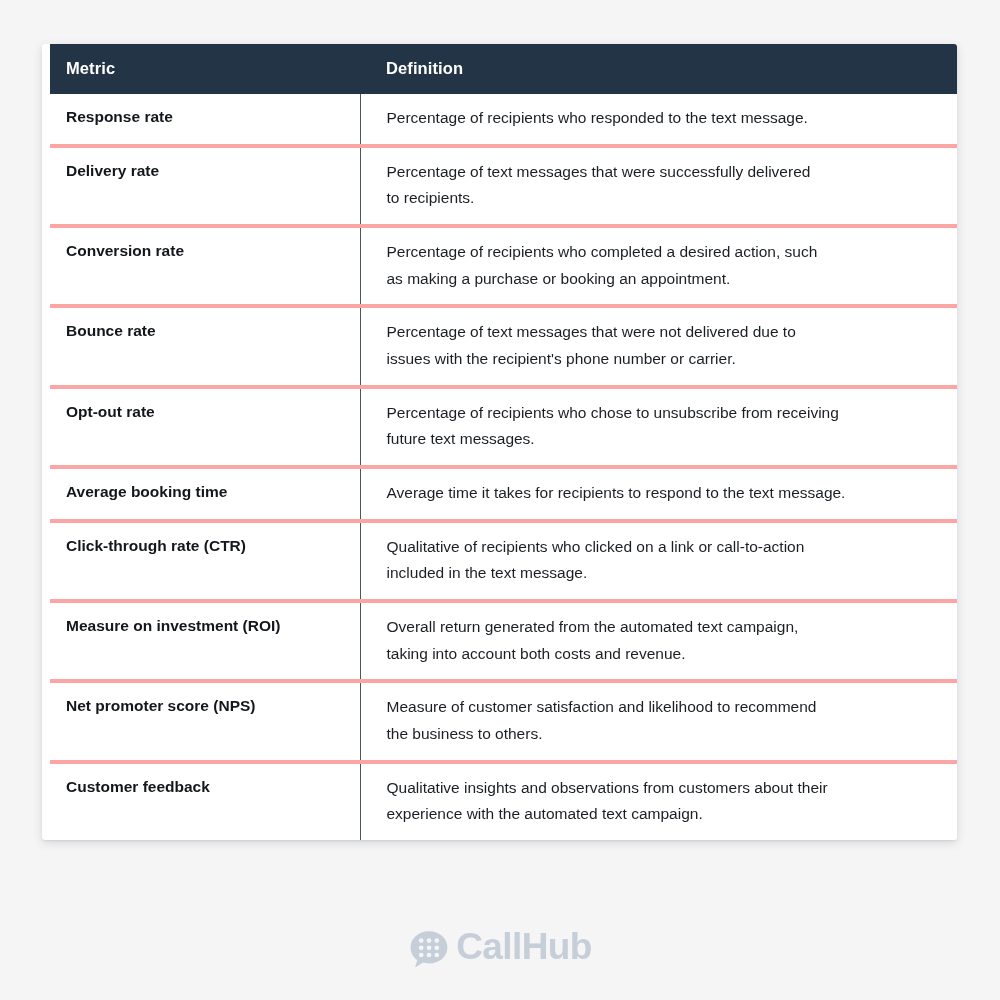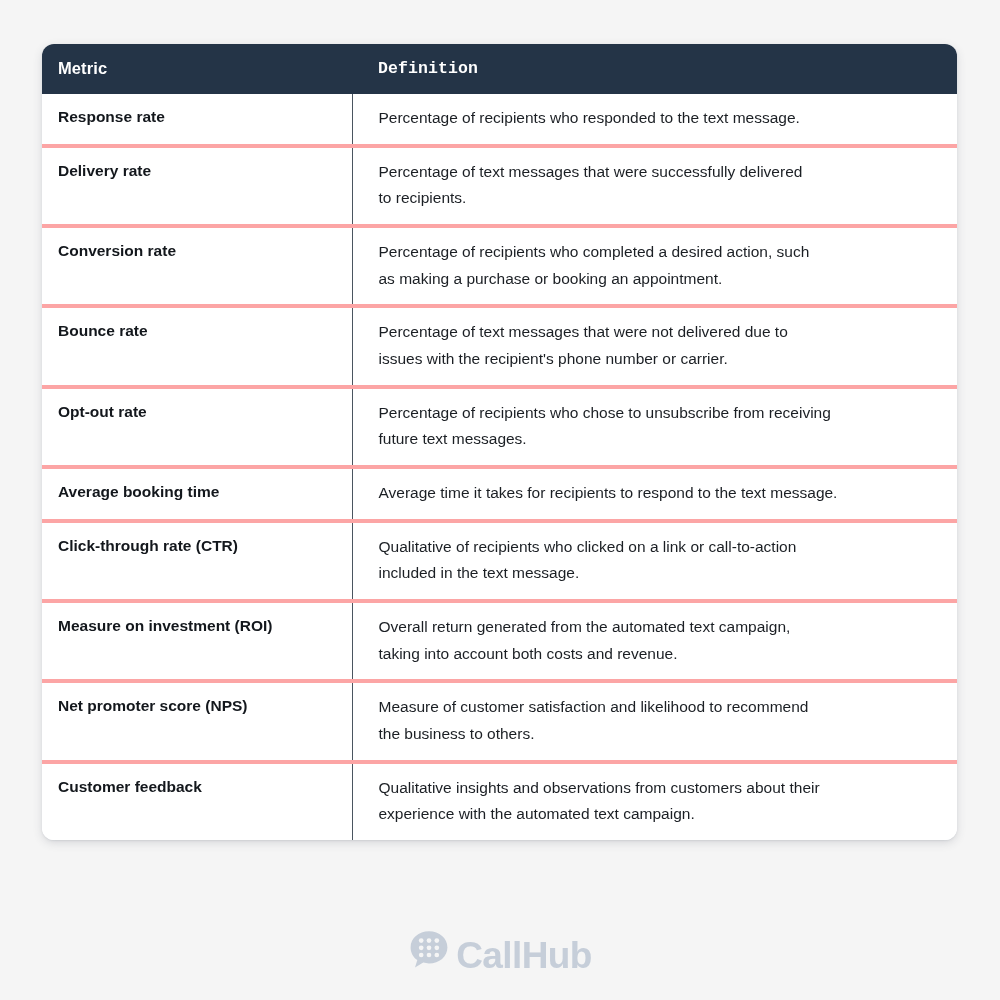--- a/index.html
+++ b/index.html
@@ -20,45 +20,46 @@
     background: #f5f5f5;
     overflow: hidden;
   }
 
   
   .table-card {
     position: absolute;
     left: 42px;
     top: 44px;
     width: 915px;
-    border-radius: 12px;
+    border-radius: 3px;
     background: #ffffff;
     box-shadow: 0 3px 10px rgba(60, 70, 90, 0.16),
                 0 1px 2px rgba(60, 70, 90, 0.10);
     overflow: hidden;
+    padding-left: 8px;
   }
 
   table.metrics {
     width: 100%;
     border-collapse: collapse;
     table-layout: fixed;
   }
 
   thead th {
     background: #243447;
     color: #ffffff;
     font-size: 16.5px;
     font-weight: bold;
     text-align: left;
     padding: 15px 0 16px 0;
     letter-spacing: 0.1px;
     border: none;
   }
   th.col-metric   { width: 310px; padding-left: 16px; }
-  th.col-definition { padding-left: 26px; font-family: Liberation Mono, monospace; }
+  th.col-definition { padding-left: 26px; }
 
   tbody td {
     border-top: 4px solid #fca5a5;
     border-bottom: 1px solid #4a5560;
     vertical-align: top;
     background: #ffffff;
   }
   tbody tr:first-child td { border-top: none; }
   tbody tr:last-child td  { border-bottom: none; }
 
@@ -84,21 +85,21 @@
 
   
 
   
   .logo-wrap {
     position: absolute;
     left: 0;
     top: 928px;
     width: 1000px;
     display: flex;
-    align-items: flex-end;
+    align-items: flex-start;
     justify-content: center;
     gap: 6px;
   }
   .logo-mark { display: block; }
   .logo-text {
     font-size: 37px;
     font-weight: bold;
     color: #c6ced9;
     letter-spacing: -0.6px;
     line-height: 1;

